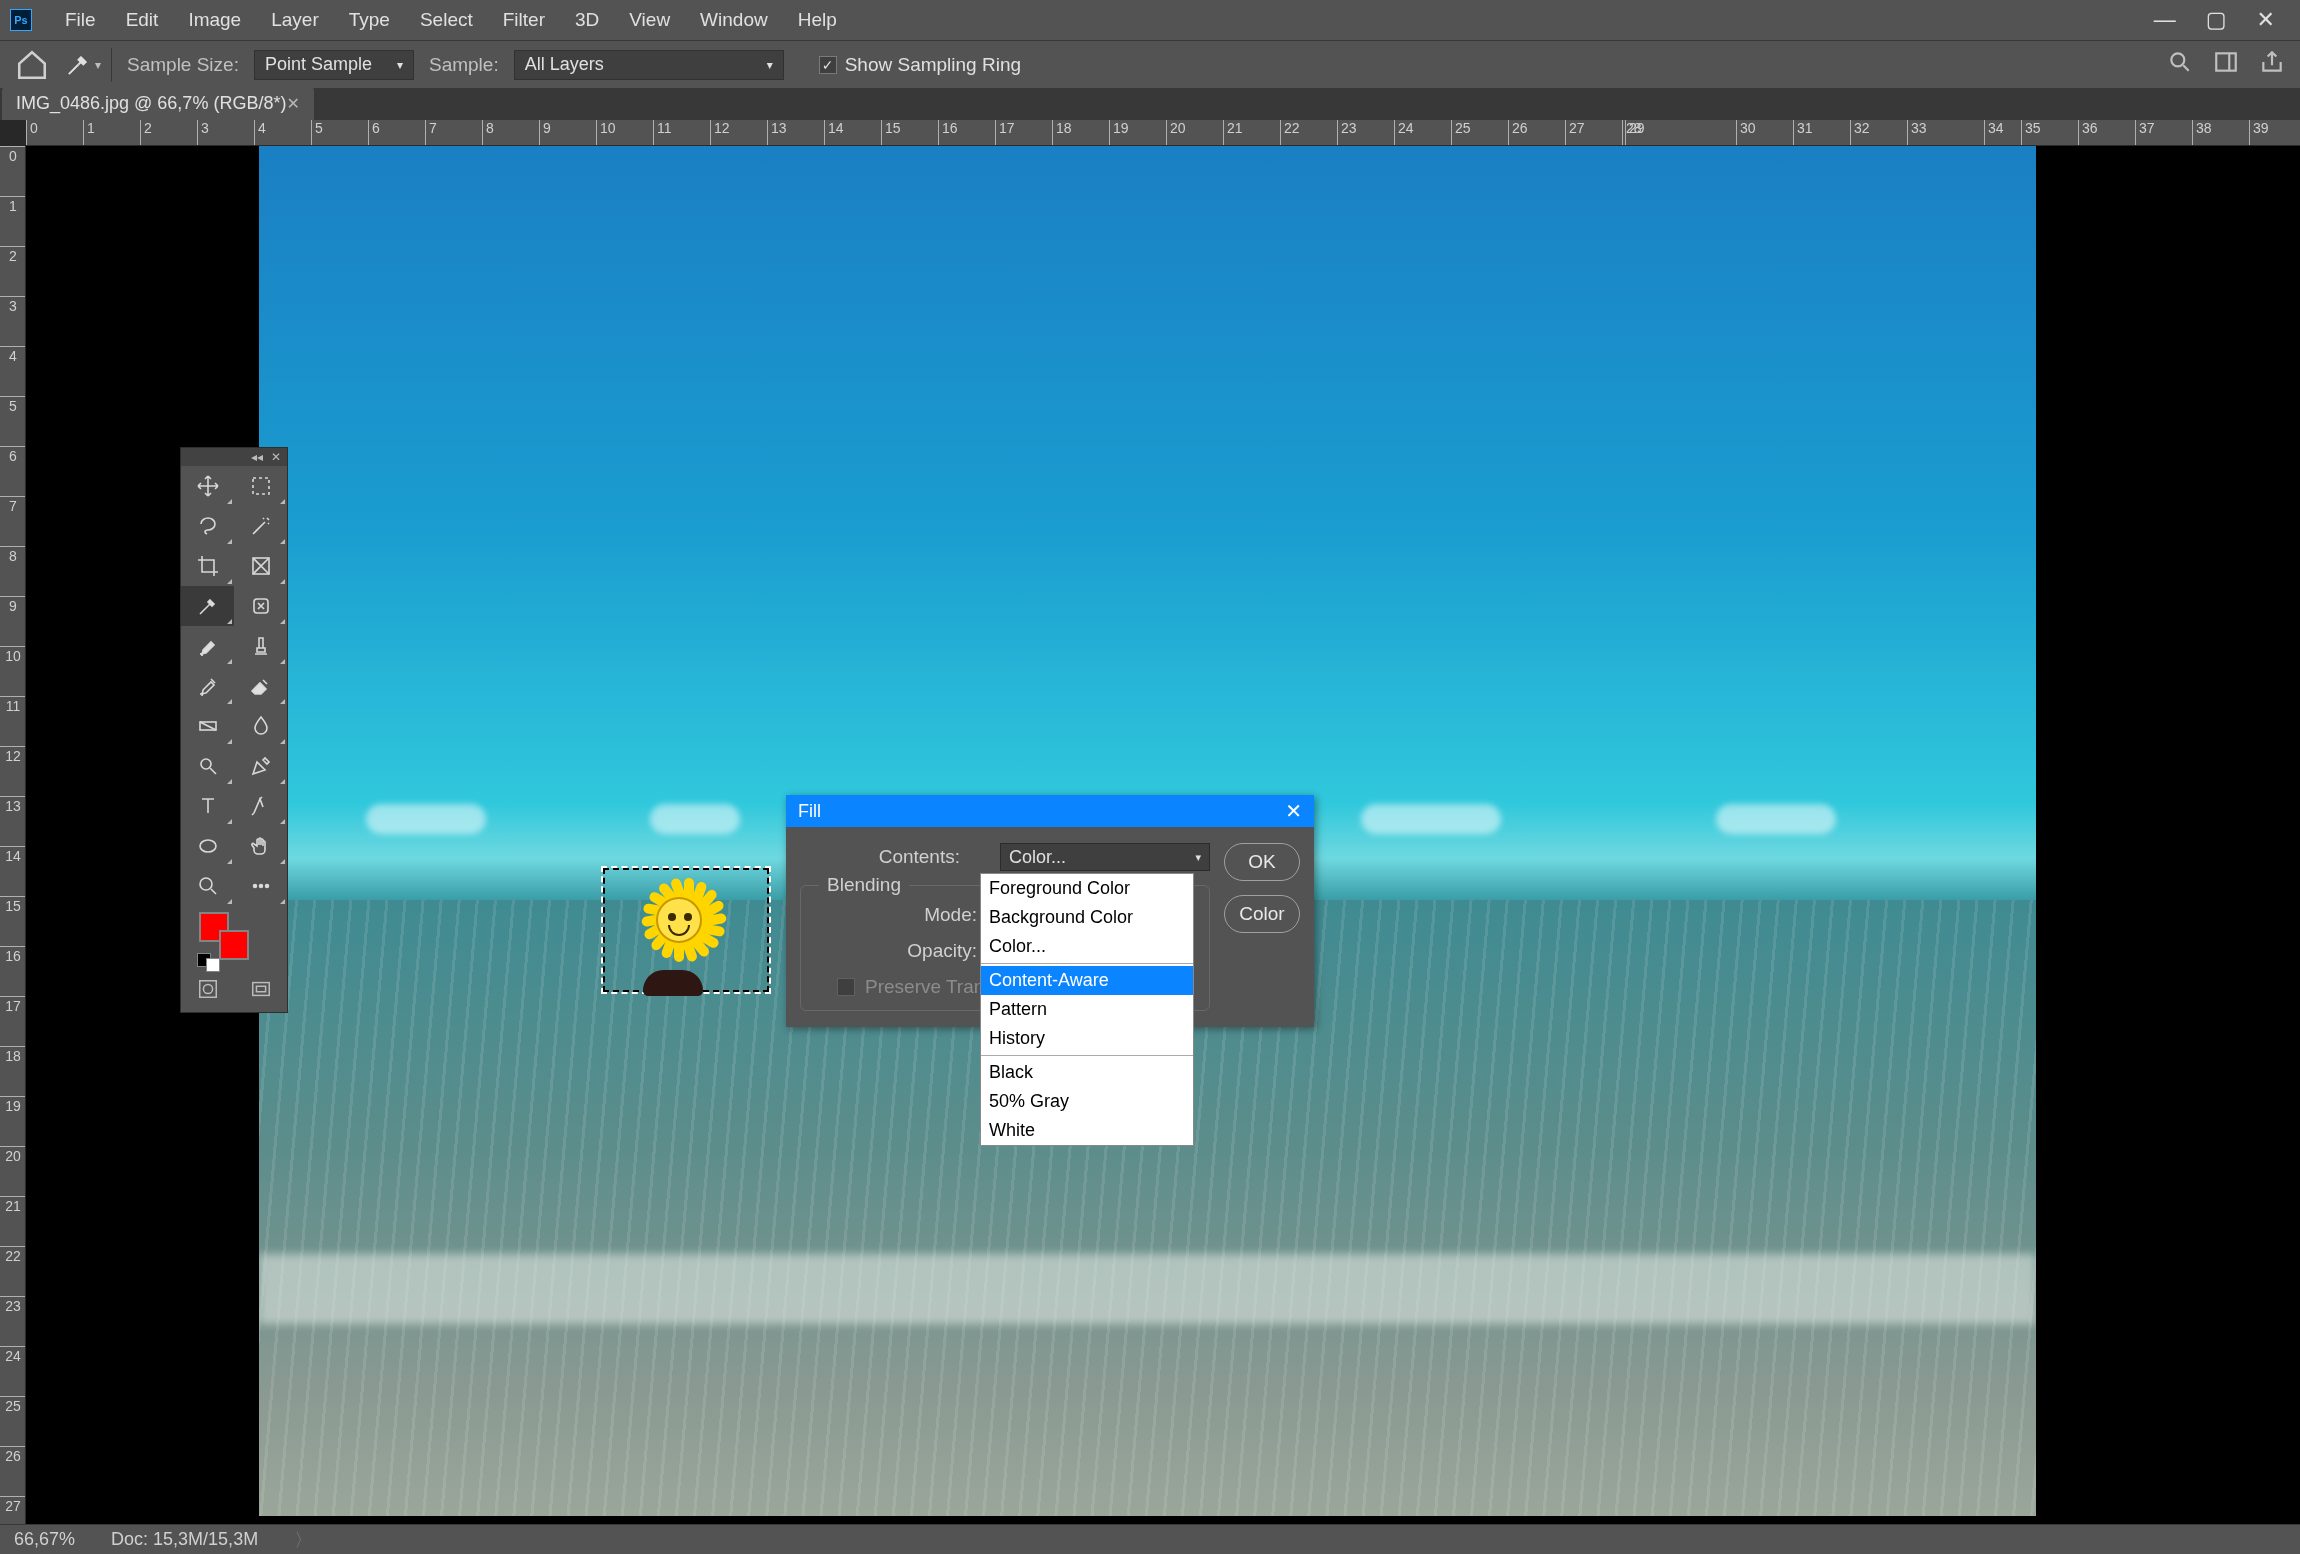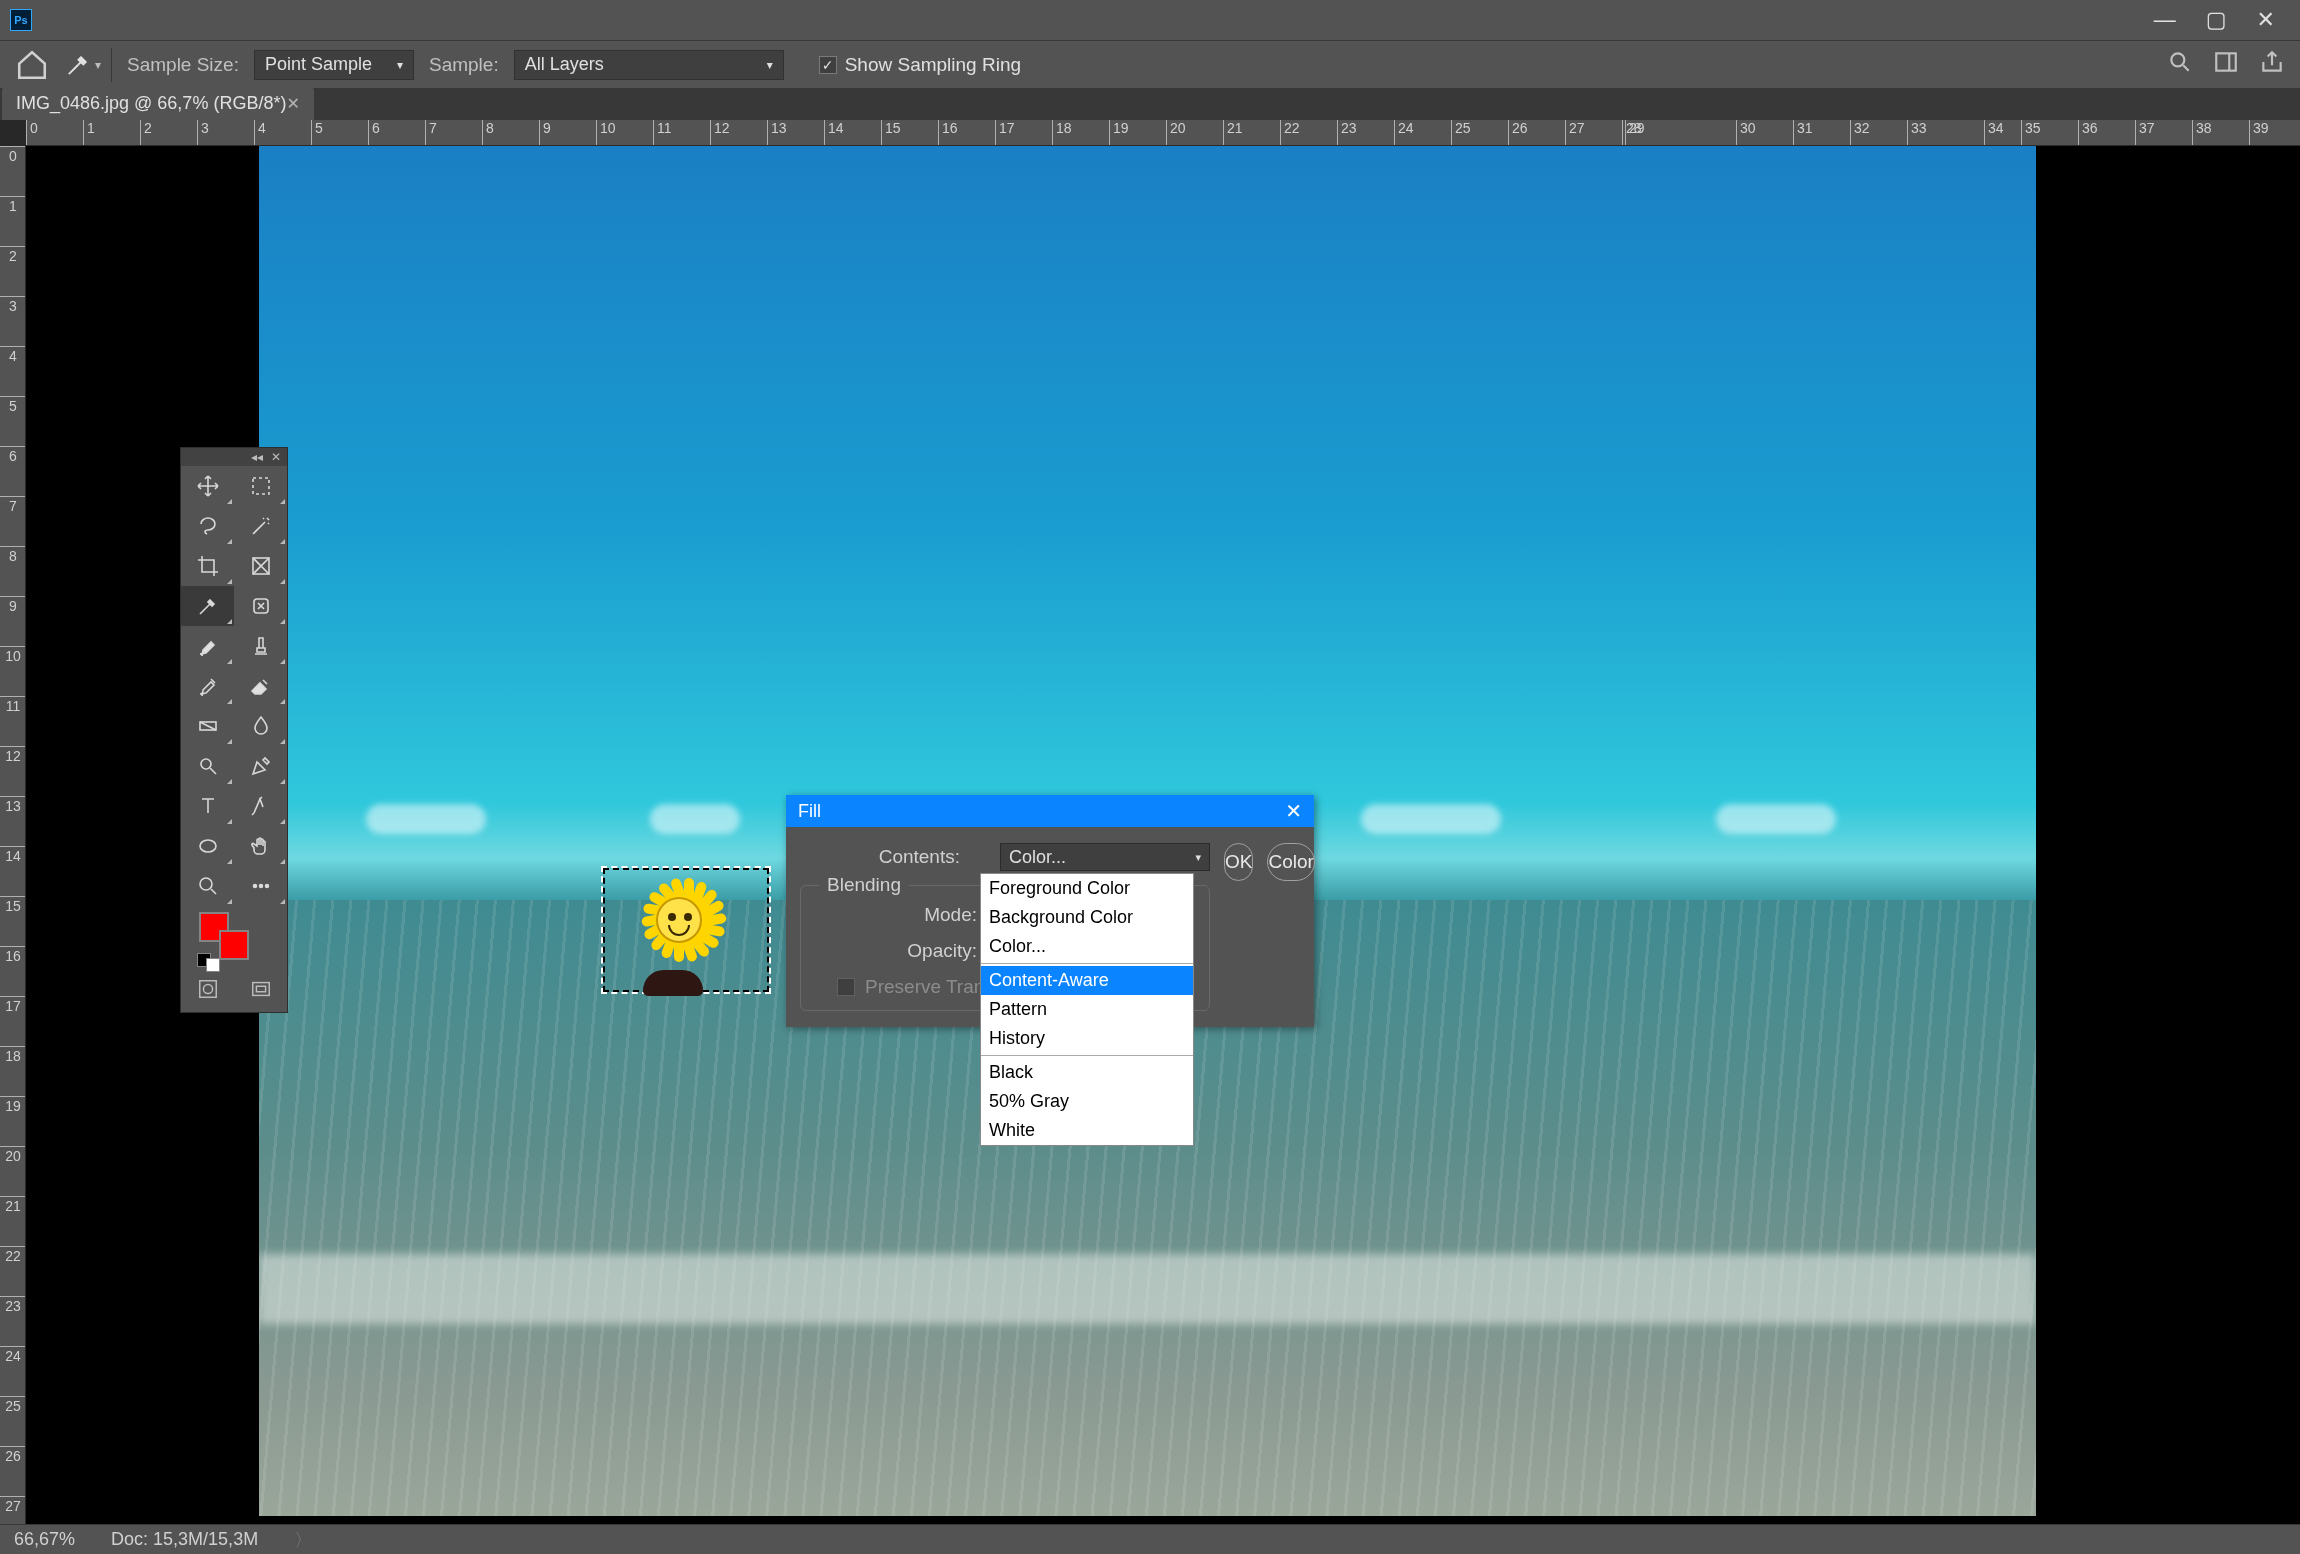--- a/index.html
+++ b/index.html
@@ -76,38 +76,51 @@
 .dlg-close { margin-left: auto; font-size: 20px; cursor: pointer; }
 .dlg-body { padding: 16px 14px; position: relative; display: flex; }
 .dlg-left { flex: 1; color: #d0d0d0; font-size: 19px; }
 .dlg-row { display: flex; align-items: center; justify-content: flex-end; gap: 10px; margin-bottom: 14px; }
 .dlg-row label { width: 160px; text-align: right; }
 .dlg-combo { width: 210px; height: 28px; background: #3f3f3f; border: 1px solid #2b2b2b; color: #e0e0e0; font-size: 18px; padding: 0 8px; display: flex; align-items: center; justify-content: space-between; }
 .dlg-fieldset { border: 1px solid #686868; border-radius: 6px; padding: 18px 12px 12px; margin-top: 6px; position: relative; }
 .dlg-legend { position: absolute; top: -12px; left: 18px; background: #535353; padding: 0 8px; color: #d0d0d0; }
 .dlg-chkrow { display: flex; align-items: center; gap: 10px; color: #8c8c8c; margin-top: 10px; padding-left: 24px; }
 .dlg-chkrow .chk { border-color: #606060; }
-.dlg-buttons { width: 96px; display: flex; flex-direction: row; gap: 14px; margin-left: 14px; }
+.dlg-buttons { width: 96px; display: flex; flex-direction: column; gap: 14px; margin-left: 14px; }
 .dlg-btn { height: 38px; border: 1px solid #a0a0a0; border-radius: 20px; background: transparent; color: #e8e8e8; font-size: 19px; display: flex; align-items: center; justify-content: center; cursor: pointer; }
 
 
 .dropdown { position: absolute; top: 30px; left: 180px; width: 214px; background: #fff; border: 1px solid #888; font-size: 18px; color: #000; z-index: 10; }
 .dd-item { padding: 4px 8px; cursor: pointer; }
 .dd-item.hl { background: #0a84ff; color: #fff; }
 .dd-sep { border-top: 1px solid #aaa; margin: 2px 0; }
 
 
 .statusbar { height: 30px; background: #535353; border-top: 1px solid #383838; display: flex; align-items: center; font-size: 18px; color: #d0d0d0; padding: 0 14px; gap: 36px; }
 .statusbar .sep { color: #7a7a7a; }
 </style>
 </head>
 <body>
 
 <div class="menubar">
   <div class="app-icon">Ps</div>
+  <div id="menu-items" style="display:flex;">
+      <span class="menu-item">File</span>
+      <span class="menu-item">Edit</span>
+      <span class="menu-item">Image</span>
+      <span class="menu-item">Layer</span>
+      <span class="menu-item">Type</span>
+      <span class="menu-item">Select</span>
+      <span class="menu-item">Filter</span>
+      <span class="menu-item">3D</span>
+      <span class="menu-item">View</span>
+      <span class="menu-item">Window</span>
+      <span class="menu-item">Help</span>
+    </div>
   <div class="window-controls">
     <span>—</span>
     <span>▢</span>
     <span>✕</span>
   </div>
 </div>
 
 <div class="optionsbar">
   <div class="home-btn">
     <svg viewBox="0 0 24 24" fill="none" stroke="#d0d0d0" stroke-width="1.8">

